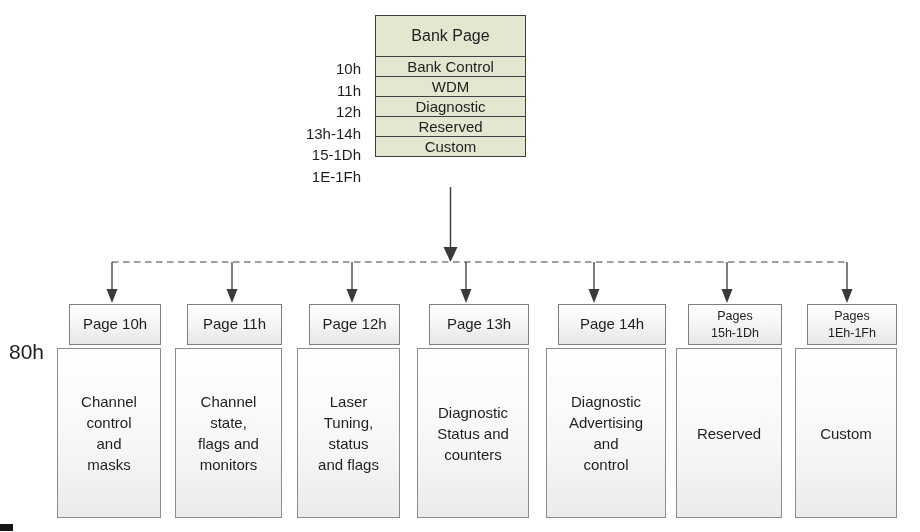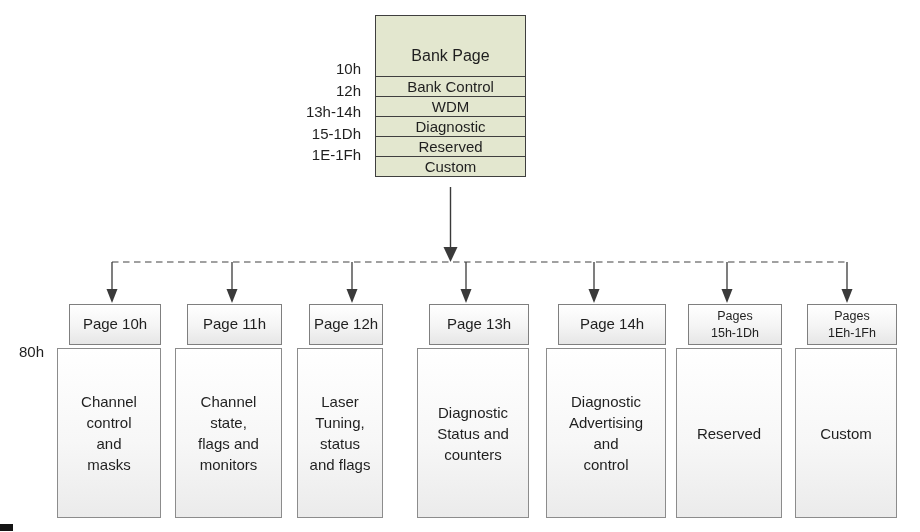--- a/index.html
+++ b/index.html
@@ -32,21 +32,20 @@
     line-height: 19px;
     border-top: 1.5px solid #3f3f3f;
     white-space: nowrap;
     overflow: hidden;
   }
   .bt-header {
     height: 40px;
     line-height: 40px;
     font-size: 16px;
     border-top: none;
-    margin-top: 20px;
   }
 
   
   .bt-offsets {
     position: absolute;
     left: 230px;
     top: 58px;
     width: 138px;
   }
   .bt-offset {
@@ -101,21 +100,21 @@
     justify-content: center;
     text-align: center;
     font-size: 15px;
     line-height: 1.4;
     white-space: pre-line;
   }
 
   
   .addr-label {
     position: absolute;
-    font-size: 15px;
+    font-size: 21px;
     line-height: 18px;
     white-space: nowrap;
   }
   #addr-start { left: 0; width: 44px; top: 343px; text-align: right; }
   #addr-end   { left: 0; width: 41px; top: 503px; text-align: right; margin-top: 28px; }
 
   
   .corner-mark {
     position: absolute;
     left: 0; top: 524px;
@@ -123,20 +122,21 @@
     background: #151515;
   }
 </style>
 </head>
 <body>
 
 <div id="stage">
 
   <div class="bt-offsets">
     <div class="bt-offset">10h</div>
+    <div class="bt-offset">11h</div>
     <div class="bt-offset">12h</div>
     <div class="bt-offset">13h-14h</div>
     <div class="bt-offset">15-1Dh</div>
     <div class="bt-offset">1E-1Fh</div>
   </div>
 
   <div class="bank-table">
     <div class="bt-cell bt-header">Bank Page</div>
     <div class="bt-cell">Bank Control</div>
     <div class="bt-cell">WDM</div>
@@ -180,21 +180,21 @@
 and
 masks</div>
   </div>
   <div class="page-box" style="left:175px;width:107px;">
     <div class="pb-title">Page 11h</div>
     <div class="pb-body">Channel
 state,
 flags and
 monitors</div>
   </div>
-  <div class="page-box" style="left:297px;width:86px;">
+  <div class="page-box" style="left:297px;width:103px;">
     <div class="pb-title">Page 12h</div>
     <div class="pb-body">Laser
 Tuning,
 status
 and flags</div>
   </div>
   <div class="page-box" style="left:417px;width:112px;">
     <div class="pb-title">Page 13h</div>
     <div class="pb-body">Diagnostic
 Status and

